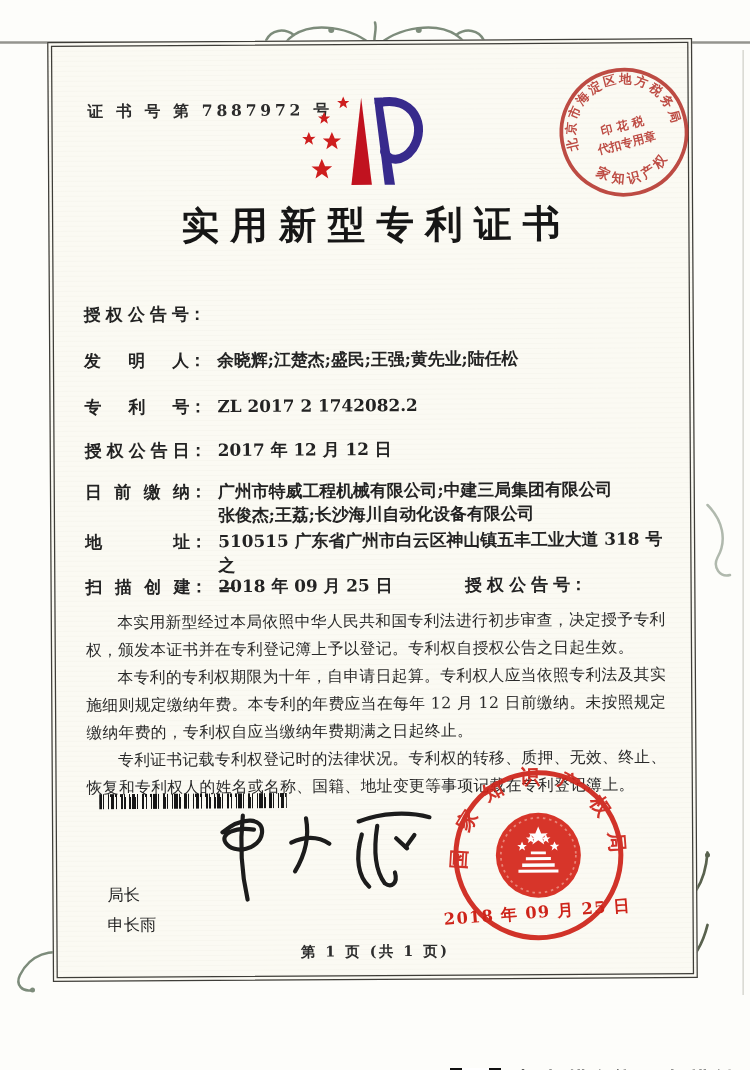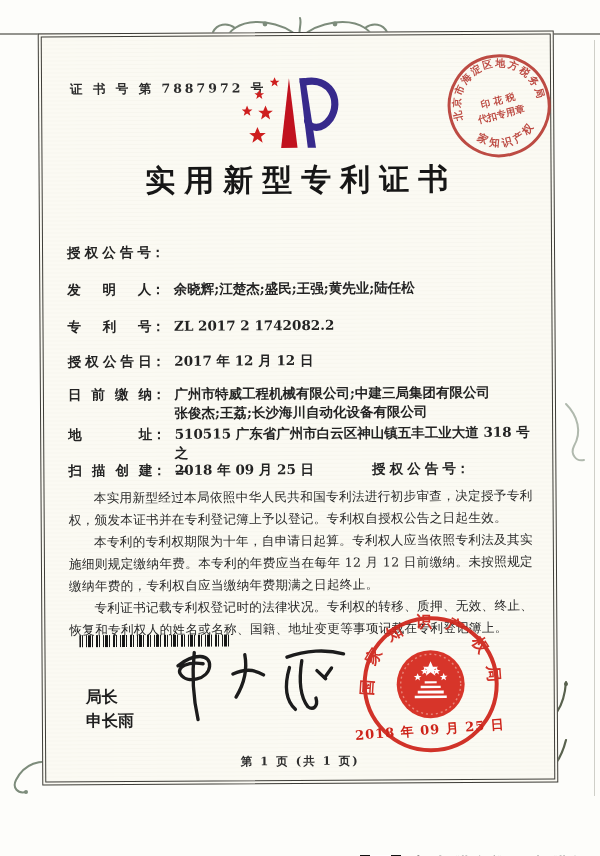--- a/index.html
+++ b/index.html
@@ -32,21 +32,21 @@
   .val{margin-left:9px;}
   .pair2{margin-left:58px;display:flex;}
   .para-wrap{left:24px;right:20px;top:450px;font-size:12.6px;line-height:22px;
              color:#2a2a2a;text-align:justify;font-weight:500;}
   .para-wrap p{margin:0;text-indent:2em;letter-spacing:.3px;}
   .barcode{left:34px;top:598px;width:150px;height:12px;
     background:repeating-linear-gradient(90deg,
       #161616 0 2px,transparent 2px 3px,#161616 3px 4px,transparent 4px 7px,
       #161616 7px 8px,transparent 8px 9px,#161616 9px 12px,transparent 12px 13px,
       #161616 13px 14px,transparent 14px 17px);}
-  .signer{left:40px;top:648px;font-size:16px;font-weight:700;line-height:24px;color:#1e1e1e;}
+  .signer{left:40px;top:668px;font-size:13px;font-weight:400;line-height:24px;color:#1e1e1e;}
   .sig-svg{left:112px;top:598px;}
   .seal-svg{left:306px;top:570px;}
   .seal-date{left:294px;top:686px;width:180px;text-align:center;color:#ce241a;
      font-size:13px;font-weight:700;letter-spacing:1px;transform:rotate(-4deg);}
   .footer{left:0;right:0;top:718px;text-align:center;font-size:11.5px;
           font-weight:600;letter-spacing:2px;color:#2d2d2d;}
   .stamp-svg{left:398px;top:12px;transform:rotate(-14deg);opacity:.88;}
   .logo-svg{left:192px;top:36px;}
   
   .wm{left:360px;top:854px;display:flex;align-items:center;}

